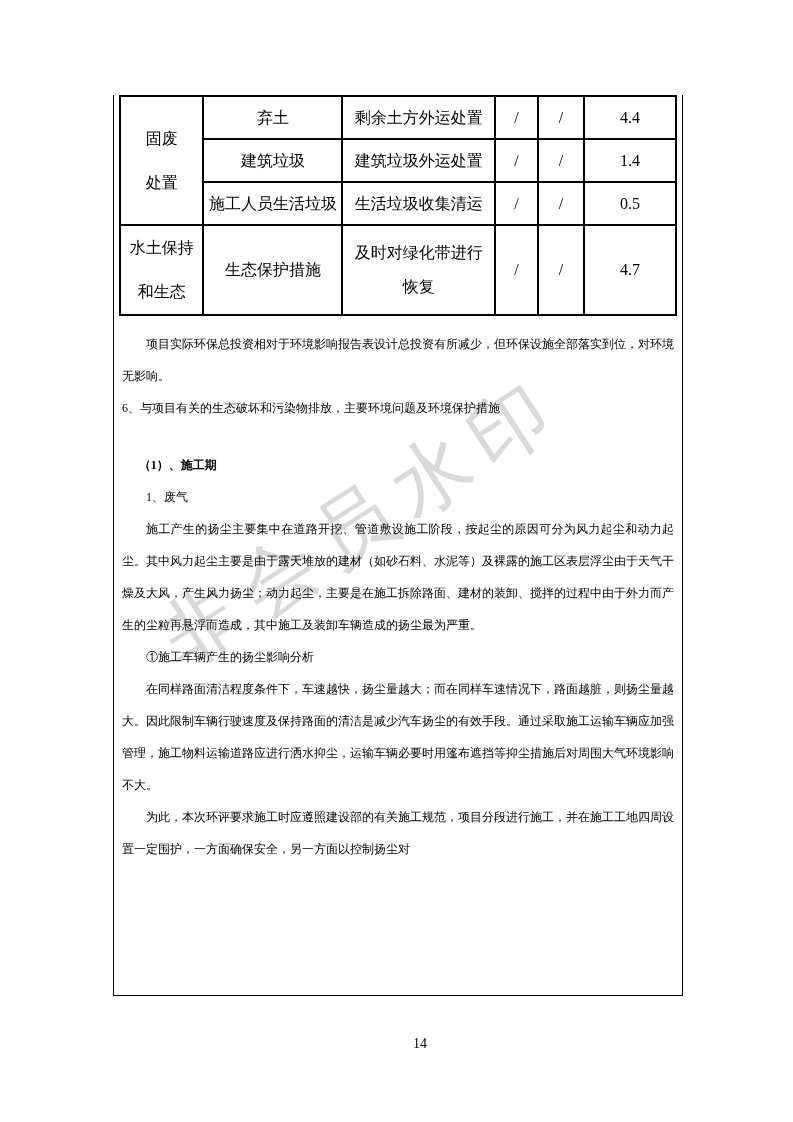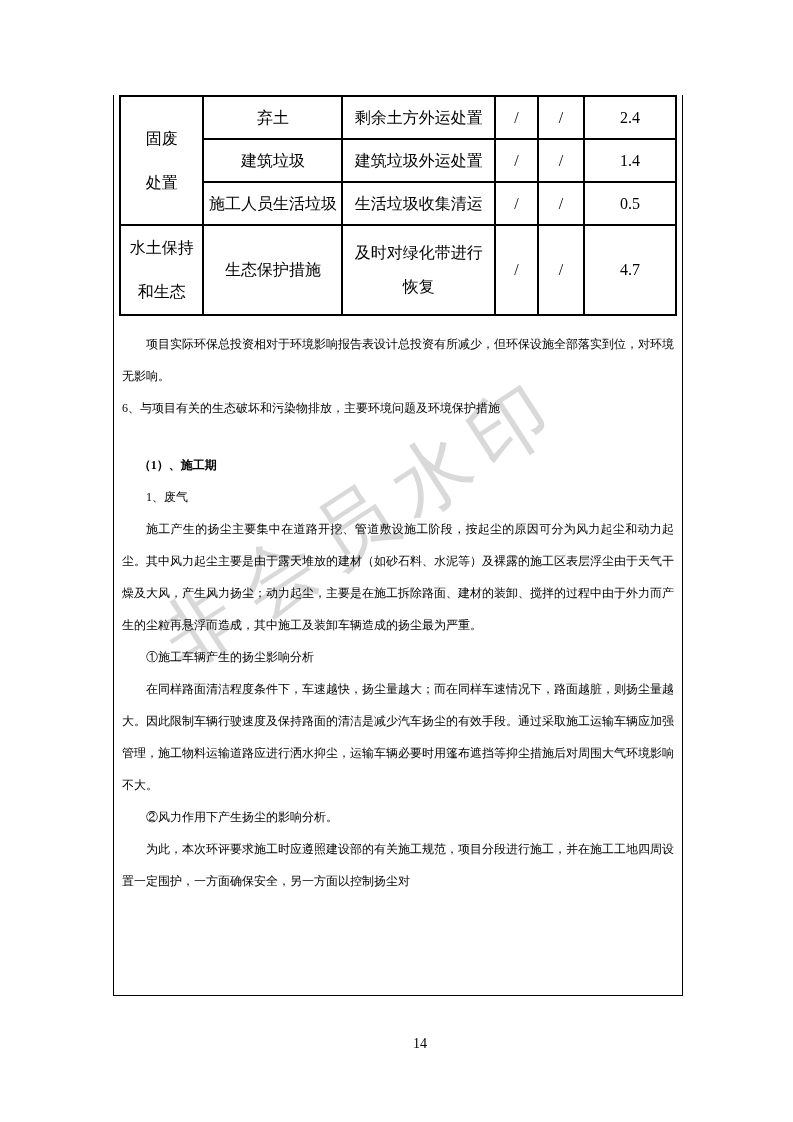--- a/index.html
+++ b/index.html
@@ -106,21 +106,21 @@
           <col class="cF">
       </colgroup>
       <tbody>
         <tr class="r-s">
           <td class="cat" rowspan="3">固废
 处置</td>
           <td>弃土</td>
           <td>剩余土方外运处置</td>
           <td>/</td>
           <td>/</td>
-          <td>2.4</td>
+          <td>4.4</td>
         </tr>
         <tr class="r-s">
           <td>建筑垃圾</td>
           <td>建筑垃圾外运处置</td>
           <td>/</td>
           <td>/</td>
           <td>1.4</td>
         </tr>
         <tr class="r-s">
           <td>施工人员生活垃圾</td>
@@ -143,21 +143,20 @@
     </table>
 
     <div class="text-area">
       <p class="indent">项目实际环保总投资相对于环境影响报告表设计总投资有所减少，但环保设施全部落实到位，对环境无影响。</p>
       <p class="h6">6、与项目有关的生态破坏和污染物排放，主要环境问题及环境保护措施</p>
       <p class="sub">（1）、施工期</p>
       <p class="indent">1、废气</p>
       <p class="indent">施工产生的扬尘主要集中在道路开挖、管道敷设施工阶段，按起尘的原因可分为风力起尘和动力起尘。其中风力起尘主要是由于露天堆放的建材（如砂石料、水泥等）及裸露的施工区表层浮尘由于天气干燥及大风，产生风力扬尘；动力起尘，主要是在施工拆除路面、建材的装卸、搅拌的过程中由于外力而产生的尘粒再悬浮而造成，其中施工及装卸车辆造成的扬尘最为严重。</p>
       <p class="indent">①施工车辆产生的扬尘影响分析</p>
       <p class="indent">在同样路面清洁程度条件下，车速越快，扬尘量越大；而在同样车速情况下，路面越脏，则扬尘量越大。因此限制车辆行驶速度及保持路面的清洁是减少汽车扬尘的有效手段。通过采取施工运输车辆应加强管理，施工物料运输道路应进行洒水抑尘，运输车辆必要时用篷布遮挡等抑尘措施后对周围大气环境影响不大。</p>
-      <p class="indent">②风力作用下产生扬尘的影响分析。</p>
       <p class="indent">为此，本次环评要求施工时应遵照建设部的有关施工规范，项目分段进行施工，并在施工工地四周设置一定围护，一方面确保安全，另一方面以控制扬尘对</p>
     </div>
 
   </div>
 
   <div class="page-number">14</div>
 
 </div>
 
 </body></html>

